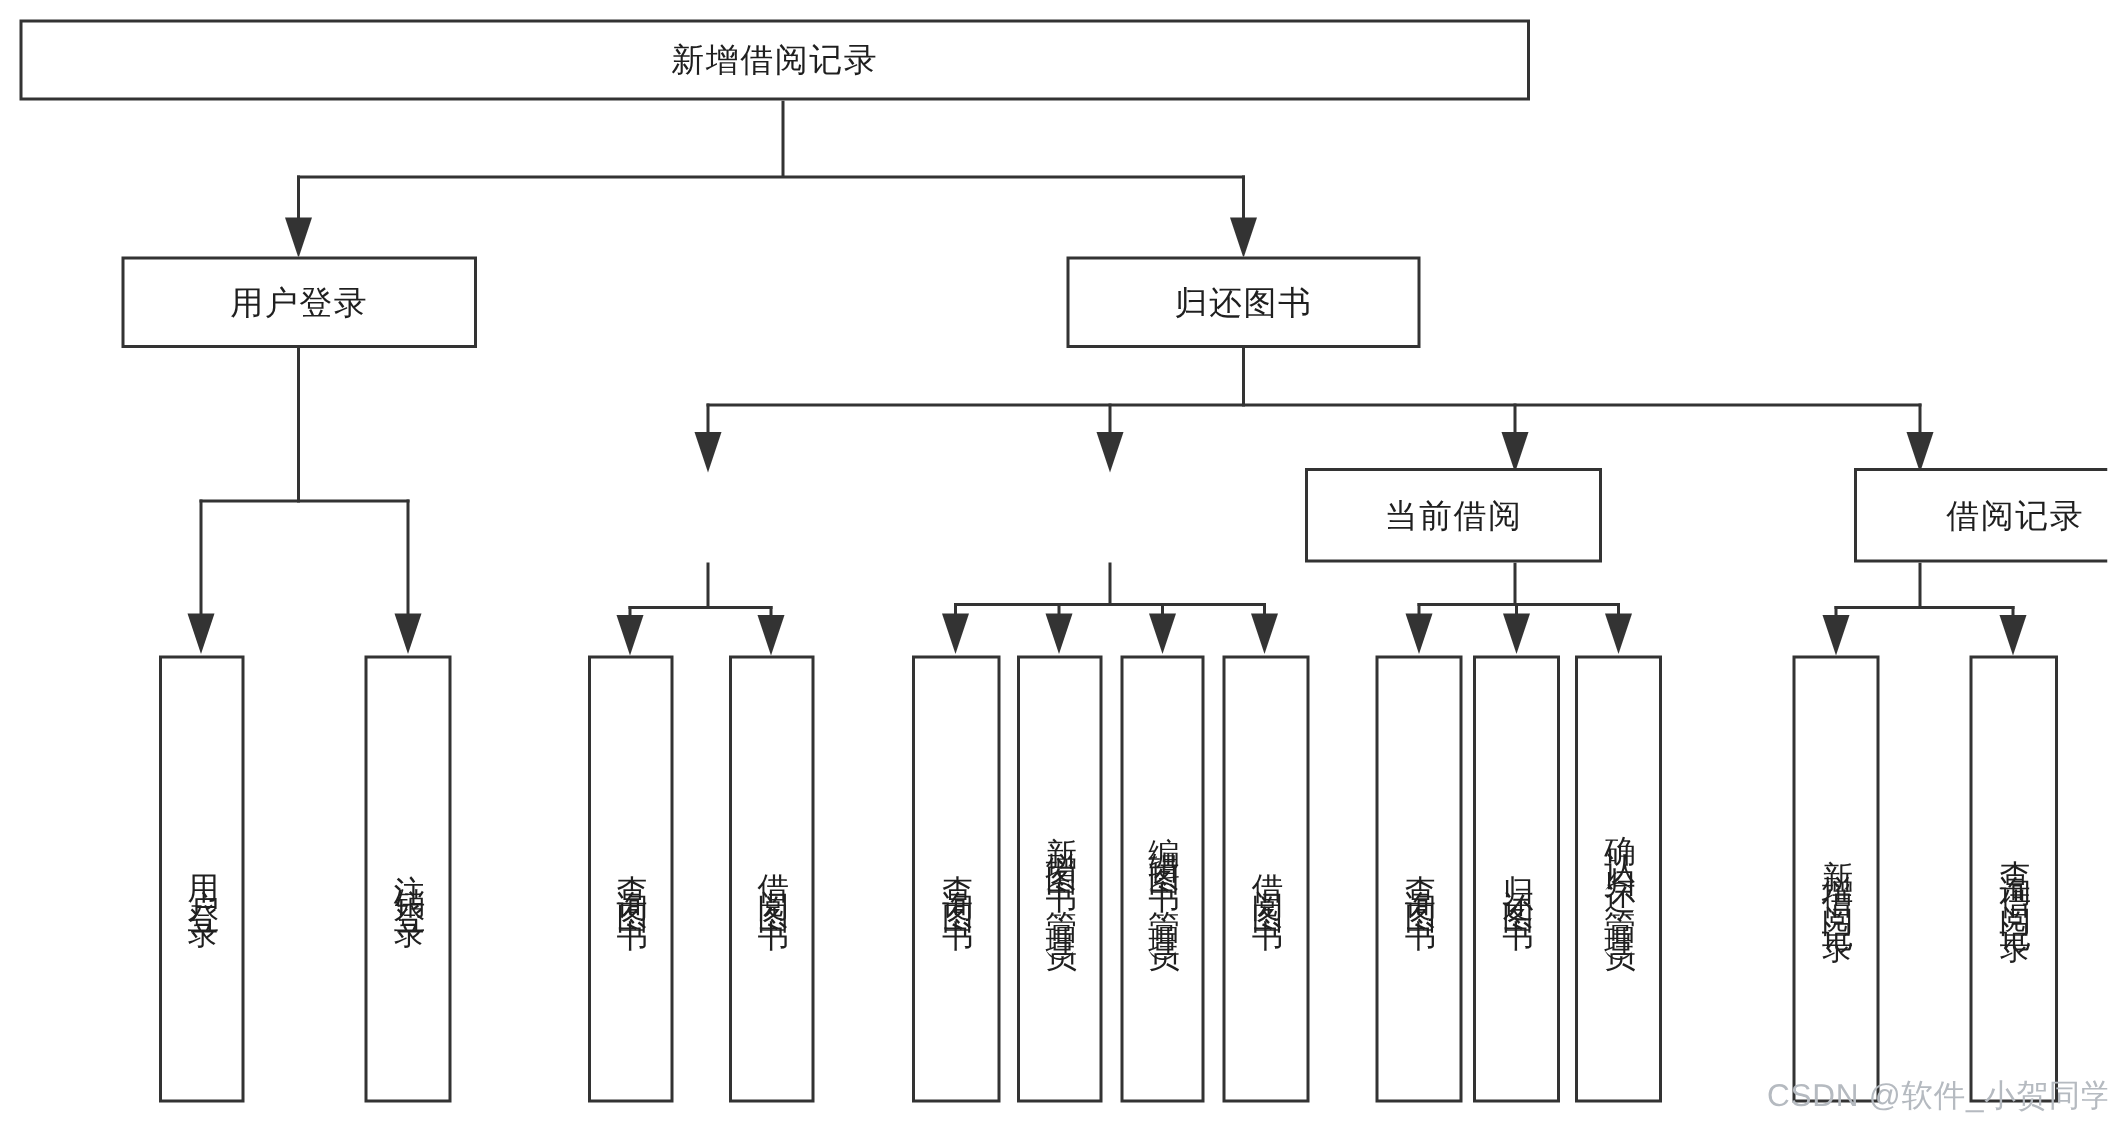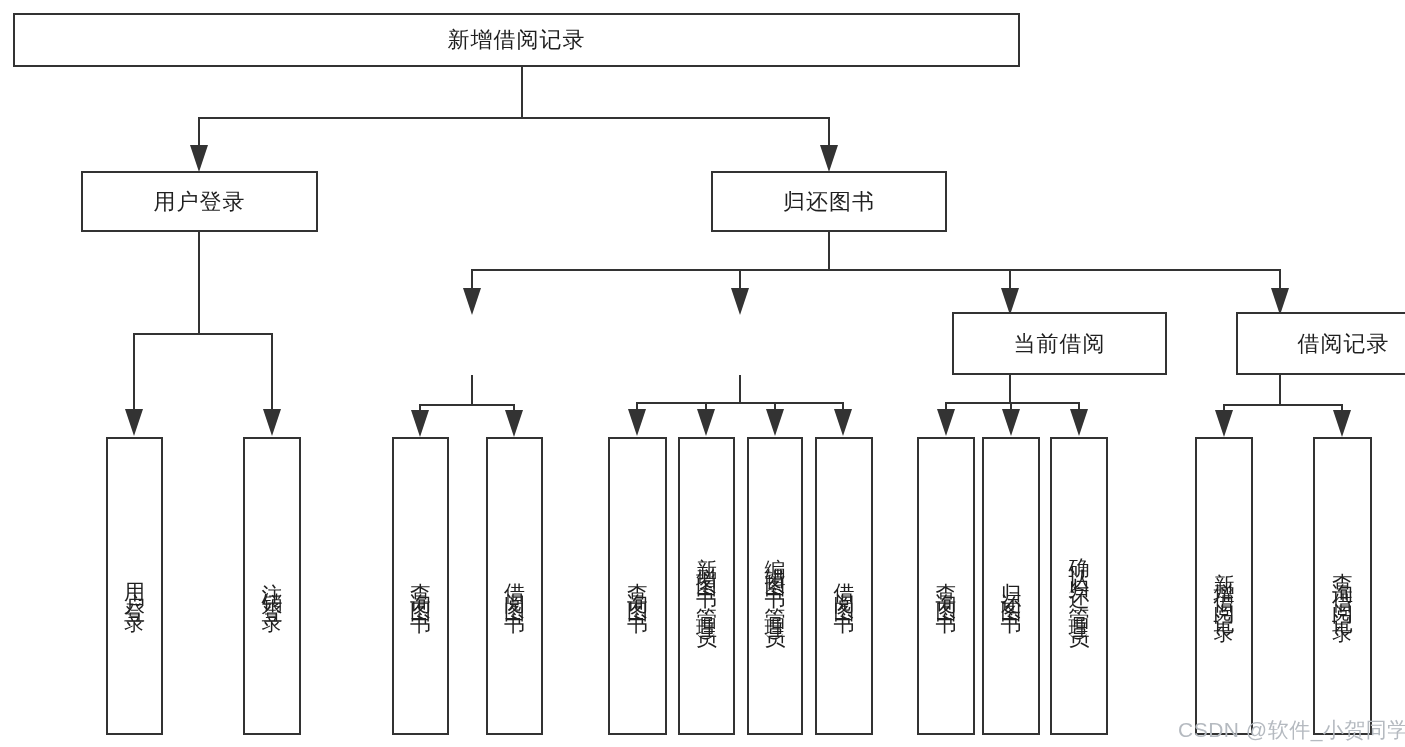--- a/index.html
+++ b/index.html
@@ -102,21 +102,21 @@
 
   <div>
     <div class="vline" style="left:198px;top:232px;height:103px;"></div>
     <div class="hline" style="left:133px;top:333px;width:140px;"></div>
     <div class="vline" style="left:133px;top:333px;height:78px;"></div>
     <div class="arrow" style="left:125px;top:409px;"></div>
     <div class="vline" style="left:271px;top:333px;height:78px;"></div>
     <div class="arrow" style="left:263px;top:409px;"></div>
   </div>
 
-  <div class="hbox" style="left:952px;top:312px;width:215px;height:63px;">
+  <div class="hbox" style="left:870px;top:312px;width:198px;height:63px;">
     <span>当前借阅</span>
   </div>
   <div class="hbox" style="left:1236px;top:312px;width:215px;height:63px;">
     <span>借阅记录</span>
   </div>
 
   <div>
     <div class="vline" style="left:471px;top:375px;height:31px;"></div>
     <div class="hline" style="left:419px;top:404px;width:96px;"></div>
     <div class="vline" style="left:419px;top:404px;height:8px;"></div>

